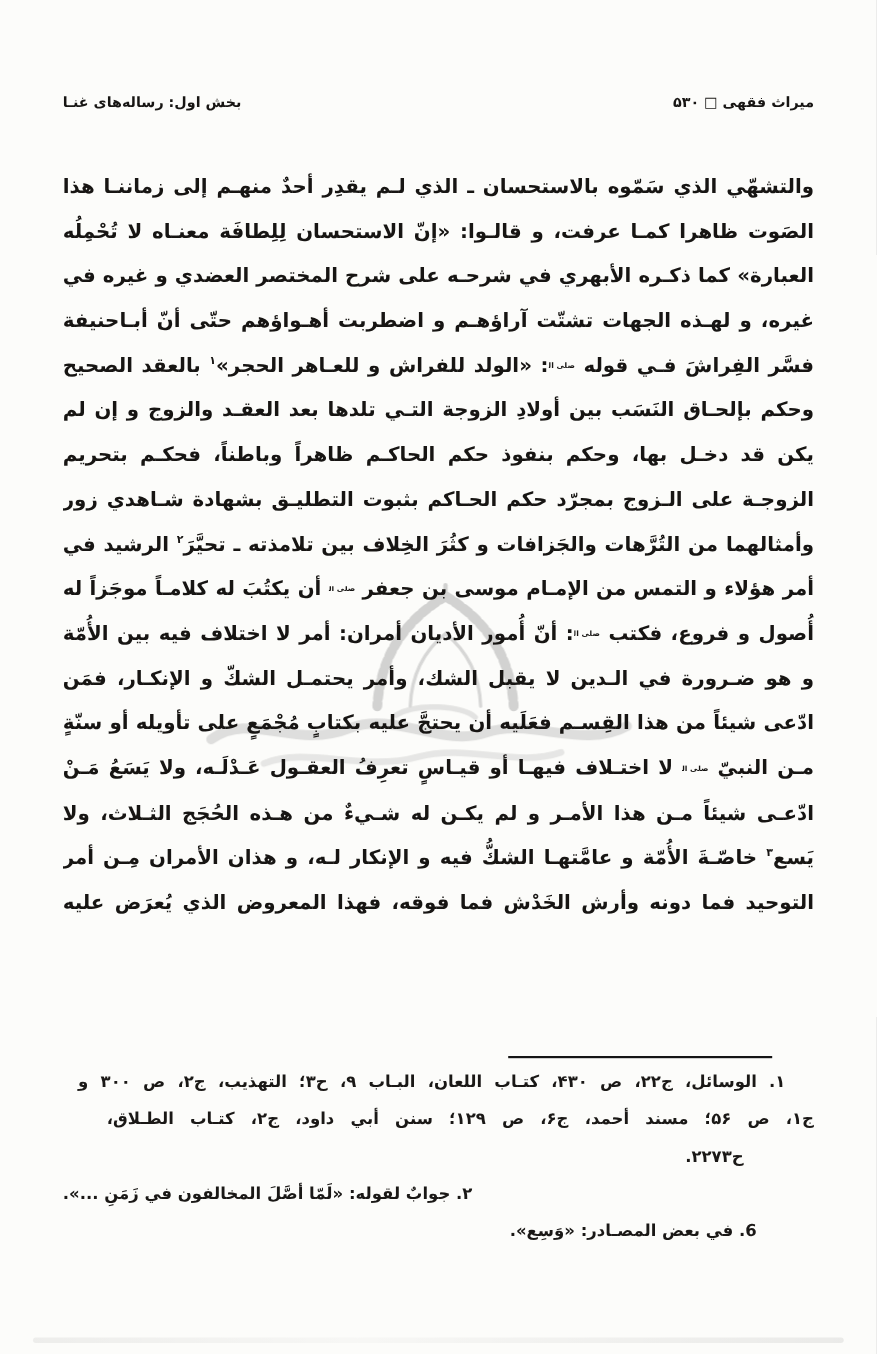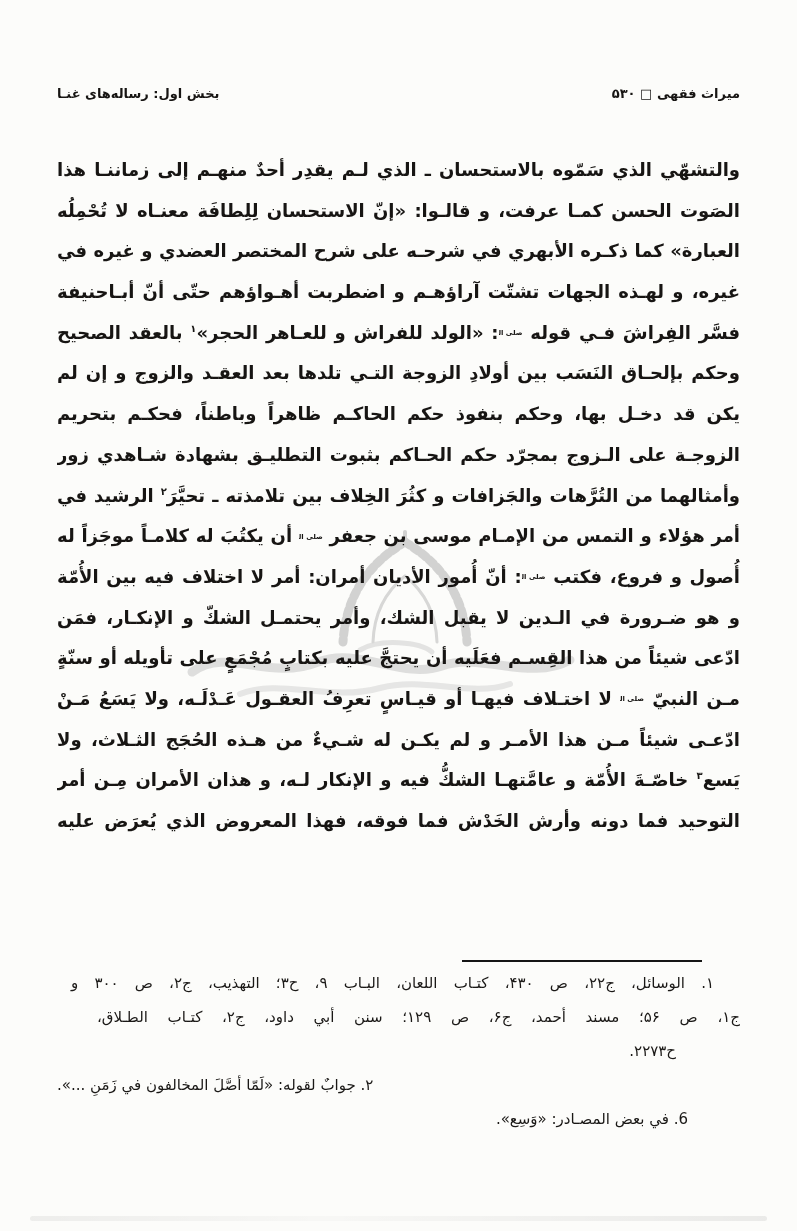--- a/index.html
+++ b/index.html
@@ -44,21 +44,21 @@
     pointer-events:none;
   }
   
   .separator{
     position:absolute;top:960px;left:462px;width:240px;height:2px;
     background:#151515;z-index:2;
   }
   .footnotes{
     position:absolute;top:966px;left:57px;width:683px;
     direction:rtl;z-index:2;
-    font-size:15px;font-weight:400;line-height:34px;color:#1a1816;
+    font-size:15px;font-weight:700;line-height:34px;color:#1a1816;
   }
   .fn-l1{text-align:justify;text-align-last:justify;margin-right:26px;margin-left:14px;}
   .fn-l2{text-align:justify;text-align-last:justify;margin-left:40px;}
   .fn-l3{text-align:right;margin-right:64px;}
   .fn-single-2{text-align:left;margin-right:36px;}
   .fn-single-3{text-align:right;margin-right:52px;}
   
   .scan-streak{
     position:absolute;left:30px;right:30px;top:1216px;height:5px;
     background:linear-gradient(90deg,rgba(0,0,0,.06),rgba(0,0,0,.02) 40%,rgba(0,0,0,.07));
@@ -88,21 +88,21 @@
 
         <path d="M22 142 C 58 116, 98 152, 148 132 C 188 116, 232 150, 272 136 C 312 122, 360 152, 400 130" stroke="#b5b5b5" stroke-width="9" opacity="0.85"></path>
         <path d="M70 164 C 110 148, 160 172, 210 158 C 255 146, 300 168, 340 154" stroke="#bcbcbc" stroke-width="6" opacity="0.7"></path>
         <path d="M190 120 C 210 108, 250 112, 262 122" stroke="#b5b5b5" stroke-width="5" opacity="0.7"></path>
       </g>
     </svg>
   </div>
 
   <div class="body-text">
     <div class="line">والتشهّي الذي سَمّوه بالاستحسان ـ الذي لـم يقدِر أحدٌ منهـم إلى زماننـا هذا</div>
-    <div class="line">الصَوت الحسن كمـا عرفت، و قالـوا: «إنّ الاستحسان لِلِطافَة معنـاه لا تُحْمِلُه</div>
+    <div class="line">الصَوت ظاهرا كمـا عرفت، و قالـوا: «إنّ الاستحسان لِلِطافَة معنـاه لا تُحْمِلُه</div>
     <div class="line">العبارة» كما ذكـره الأبهري في شرحـه على شرح المختصر العضدي و غيره في</div>
     <div class="line">غيره، و لهـذه الجهات تشتّت آراؤهـم و اضطربت أهـواؤهم حتّى أنّ أبـاحنيفة</div>
     <div class="line">فسَّر الفِراشَ فـي قوله <span class="hon">صلی الله علیه وآله</span>: «الولد للفراش و للعـاهر الحجر»<sup>١</sup> بالعقد الصحيح</div>
     <div class="line">وحكم بإلحـاق النَسَب بين أولادِ الزوجة التـي تلدها بعد العقـد والزوج و إن لم</div>
     <div class="line">يكن قد دخـل بها، وحكم بنفوذ حكم الحاكـم ظاهراً وباطناً، فحكـم بتحريم</div>
     <div class="line">الزوجـة على الـزوج بمجرّد حكم الحـاكم بثبوت التطليـق بشهادة شـاهدي زور</div>
     <div class="line">وأمثالهما من التُرَّهات والجَزافات و كثُرَ الخِلاف بين تلامذته ـ تحيَّرَ<sup>٢</sup> الرشيد في</div>
     <div class="line">أمر هؤلاء و التمس من الإمـام موسى بن جعفر <span class="hon">صلی الله علیه وآله</span> أن يكتُبَ له كلامـاً موجَزاً له</div>
     <div class="line">أُصول و فروع، فكتب <span class="hon">صلی الله علیه وآله</span>: أنّ أُمور الأديان أمران: أمر لا اختلاف فيه بين الأُمّة</div>
     <div class="line">و هو ضـرورة في الـدين لا يقبل الشك، وأمر يحتمـل الشكّ و الإنكـار، فمَن</div>

